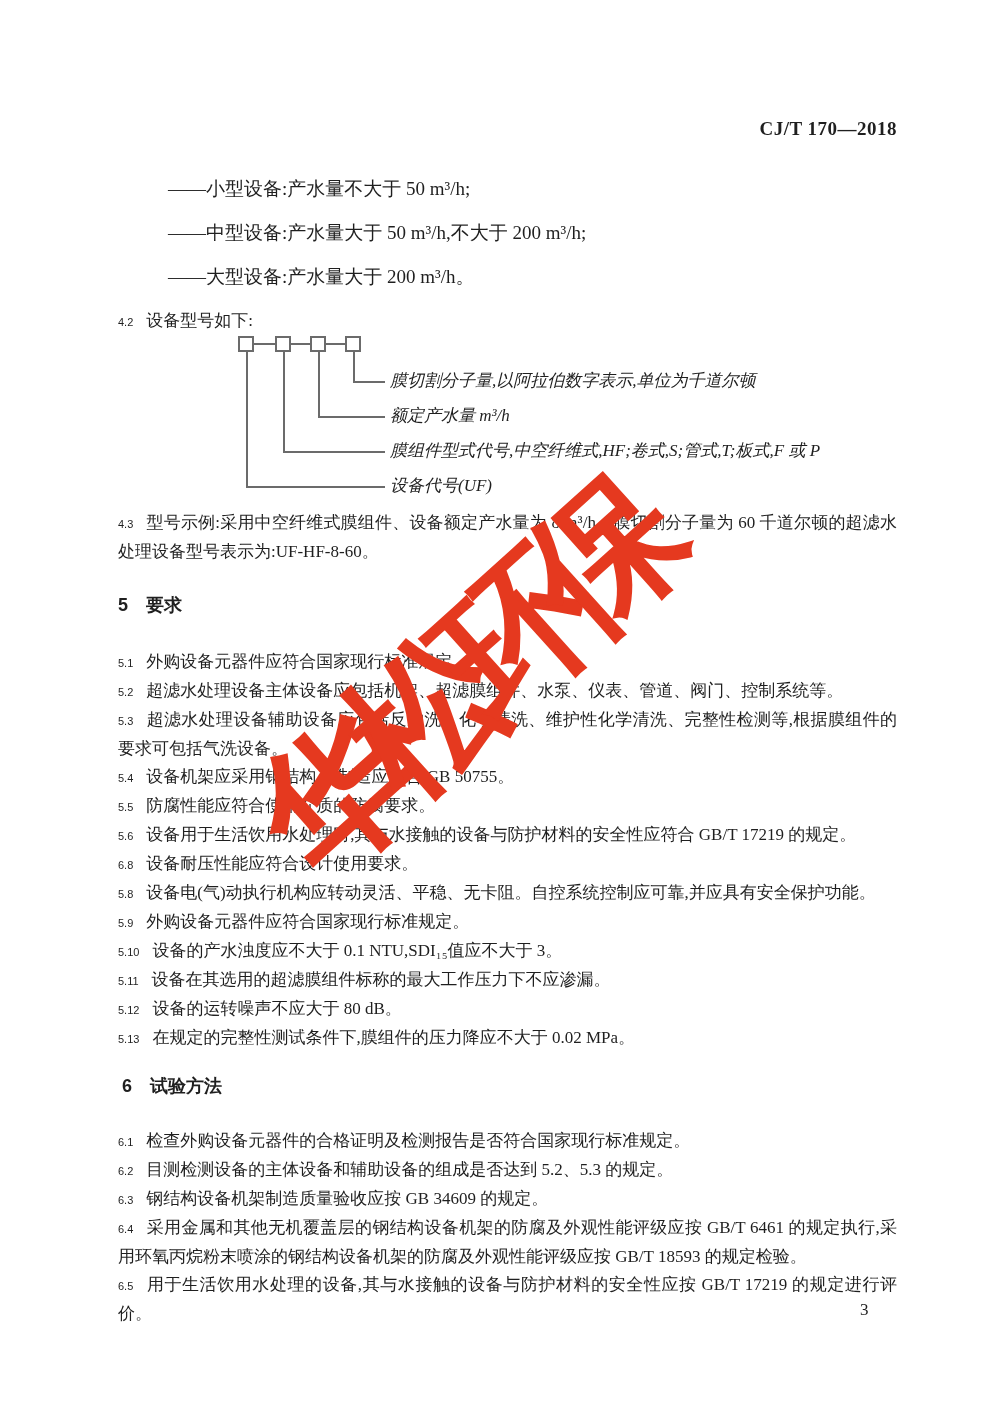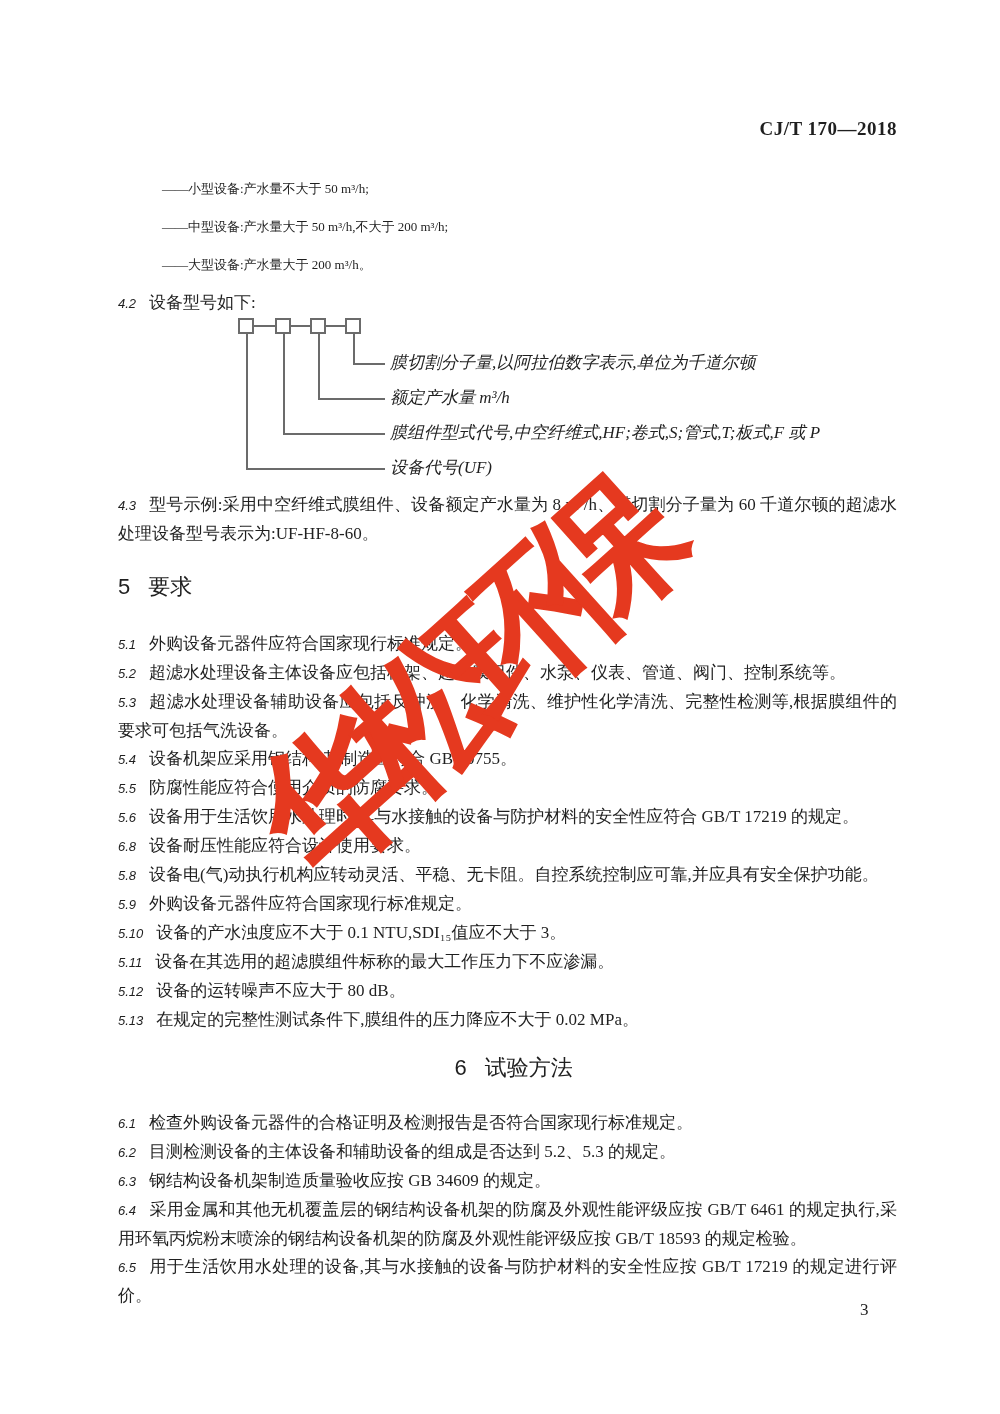--- a/index.html
+++ b/index.html
@@ -18,47 +18,46 @@
   }
   .stdno{
     text-align:right;
     font-size:19px;
     font-weight:bold;
     letter-spacing:.5px;
     line-height:22px;
     margin:0 0 35px 0;
   }
   .dash-item{
-    margin:10px;
+    margin:16px;
     padding-left:34px;
-    font-size:13px;
+    font-size:19px;
     line-height:28px;
     white-space:nowrap;
   }
   .p{
     margin:0;
     font-size:17px;
     line-height:28px;
     text-align:justify;
   }
   .cnum{
     display:inline-block;
     font-family:"Liberation Sans","DejaVu Sans",sans-serif;
-    font-size:13px;
+    font-size:11px;
     margin-right:13px;
-    font-style:italic;
   }
   .heading{
     margin:26px 0 30px 0;
     font-family:"Liberation Sans","DejaVu Sans",sans-serif;
-    font-weight:normal;
-    font-size:22px;
+    font-weight:bold;
+    font-size:18px;
     line-height:26px;
   }
-  .heading.h6{margin:20px 0 28px 12px;text-align:center;}
+  .heading.h6{margin:20px 0 28px 4px;}
   .hnum{display:inline-block;margin-right:18px;}
   
   .diagram{
     position:relative;
     height:173px;
     margin:0;
   }
   .dbox{
     position:absolute;
     top:0;

